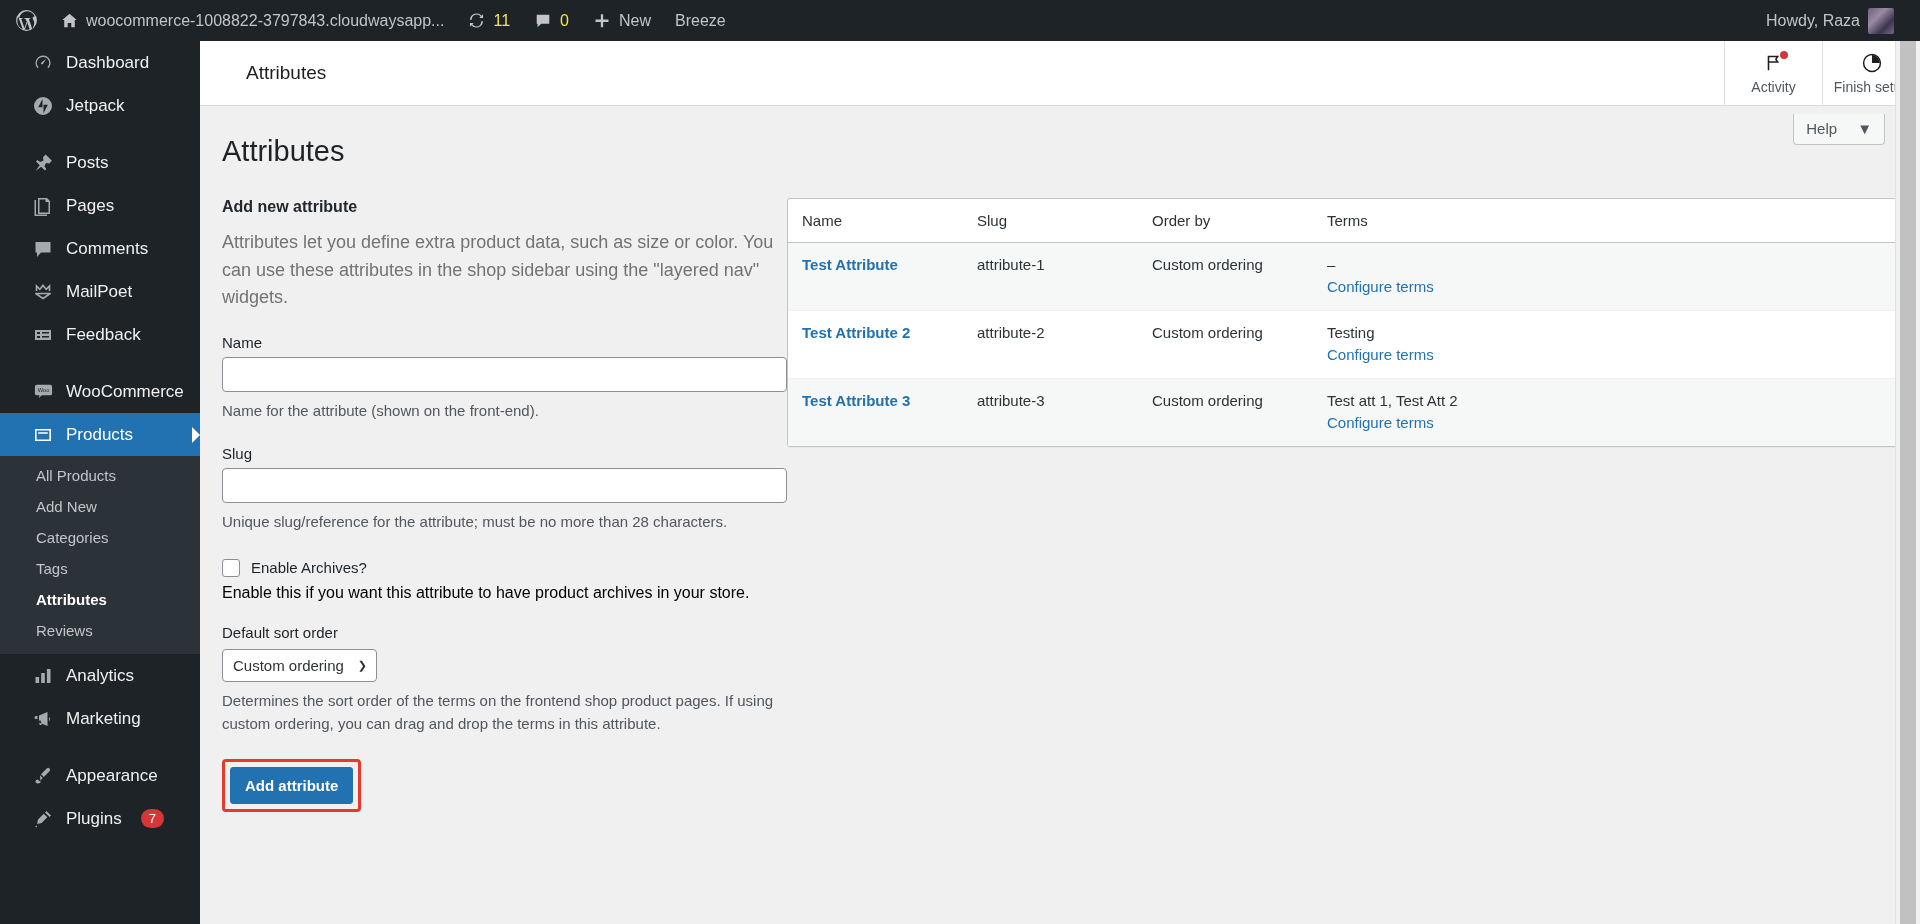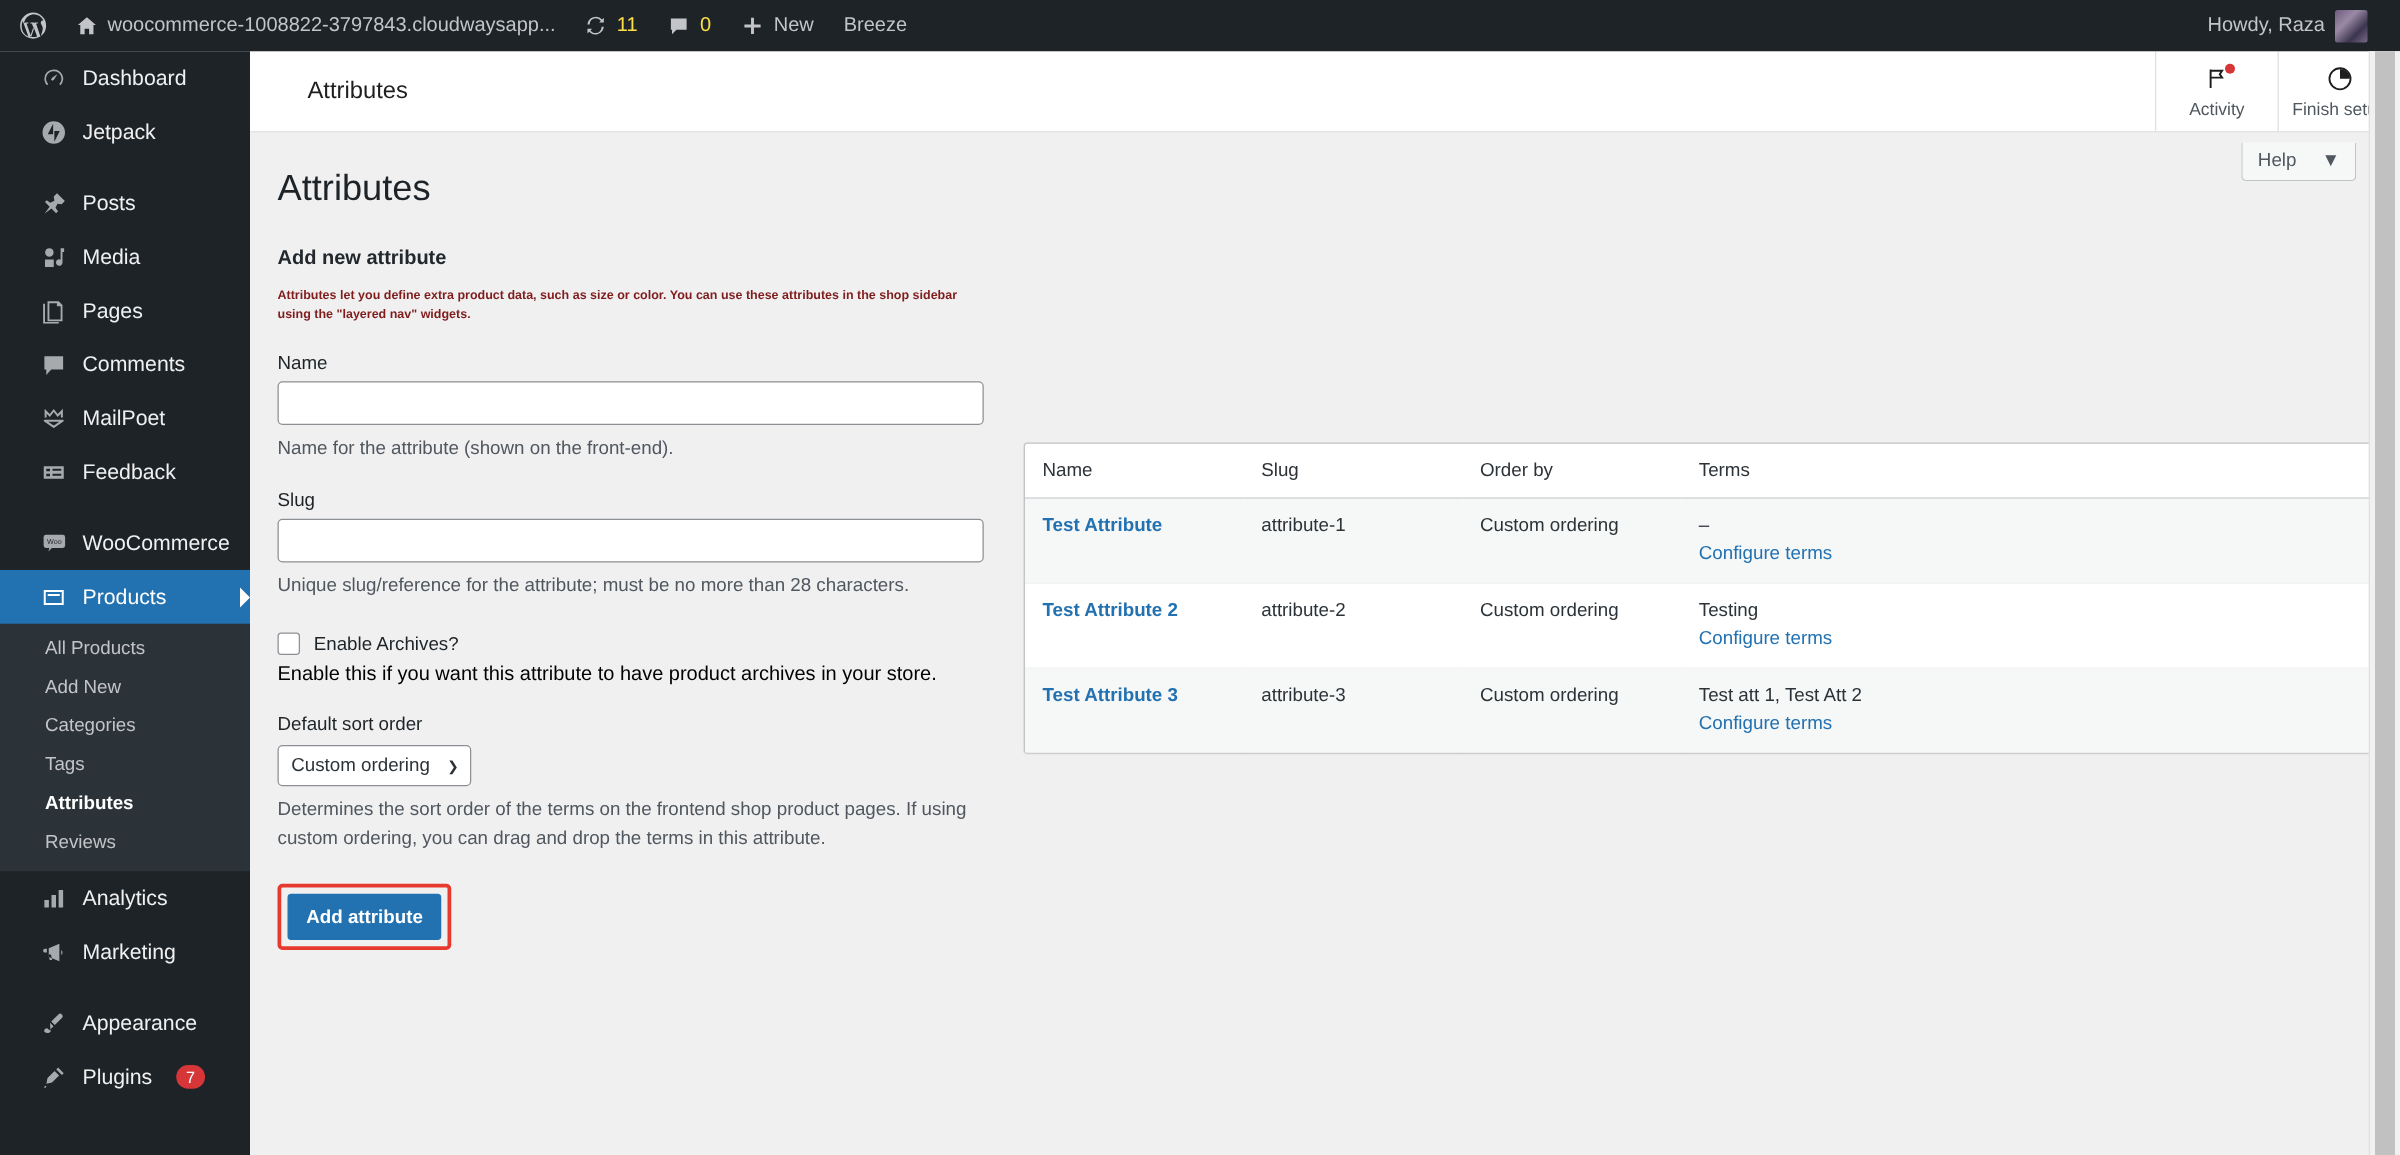--- a/index.html
+++ b/index.html
@@ -107,26 +107,26 @@
     font-size: 15px; color: #50575e;
     display: flex; align-items: center; gap: 20px;
   }
 
   
   #content-wrap { flex: 1 1 auto; overflow: hidden; padding: 0 0 0 0; }
   #page-title {
     font-size: 29px; font-weight: 400; color: #1d2327;
     padding: 27px 0 0 22px; line-height: 1.3;
   }
-  #cols { display: flex; padding: 27px 22px 0 22px; gap: 32px; align-items: center;}
+  #cols { display: flex; padding: 27px 22px 0 22px; align-items: flex-start;}
 
   
   #form-col { width: 565px; flex: 0 0 565px; }
   #form-col h3 { font-size: 16px; color: #23282d; margin-bottom: 13px; font-weight: bold;}
-  .desc { font-size: 10px; color: #7f1d1d; line-height: 1.55; font-weight: bold; }
+  .desc { font-size: 18px; color: #737373; line-height: 1.55; }
   .field { margin-top: 22px; }
   .field label.lbl { display:block; font-size: 15px; color: #1d2327; margin-bottom: 6px;}
   .field input[type=text] {
     width: 100%; height: 35px;
     border: 1px solid #8c8f94; border-radius: 4px;
     background: #fff; padding: 0 8px; font-size: 15px;
     font-family: "Liberation Sans", sans-serif;
   }
   .field .hint { font-size: 15px; color: #50575e; margin-top: 7px; line-height: 1.55;}
   .cb-row { display: flex; align-items: center; gap: 11px; margin-top: 26px;}
@@ -281,28 +281,20 @@
 
     <div class="menu-top">
       <span class="mi">
         <svg width="20" height="20" viewBox="0 0 20 20" fill="#a7aaad">
             <path d="M12.6 1.6 10 4.2l.5 3.3-3.3 1.6-2.8-2L3 8.6l3.7 3.7-4 5.5 5.5-4 3.7 3.7 1.5-1.5-2-2.8 1.6-3.3 3.3.5 2.6-2.6z"></path>
           </svg>
       </span>
       <span>Posts</span>
     </div>
 
-    <div class="menu-top">
-      <span class="mi">
-        <svg width="20" height="20" viewBox="0 0 20 20" fill="#a7aaad">
-            <path d="M6.5 2.5a3.4 3.4 0 1 0 0 6.8 3.4 3.4 0 0 0 0-6.8zm9 0v9.2a2.6 2.6 0 1 0 1.5 2.3V5.6h1.3V2.5zM3 11.5v6h7v-6z"></path>
-          </svg>
-      </span>
-      <span>Media</span>
-    </div>
 
     <div class="menu-top">
       <span class="mi">
         <svg width="20" height="20" viewBox="0 0 20 20" fill="#a7aaad">
             <path d="M5 2h9l3 3v13H5zm1.5 1.5v13h9V6h-3V3.5zM3 4v14.5h11V20H1.5V4z"></path>
           </svg>
       </span>
       <span>Pages</span>
     </div>
 

